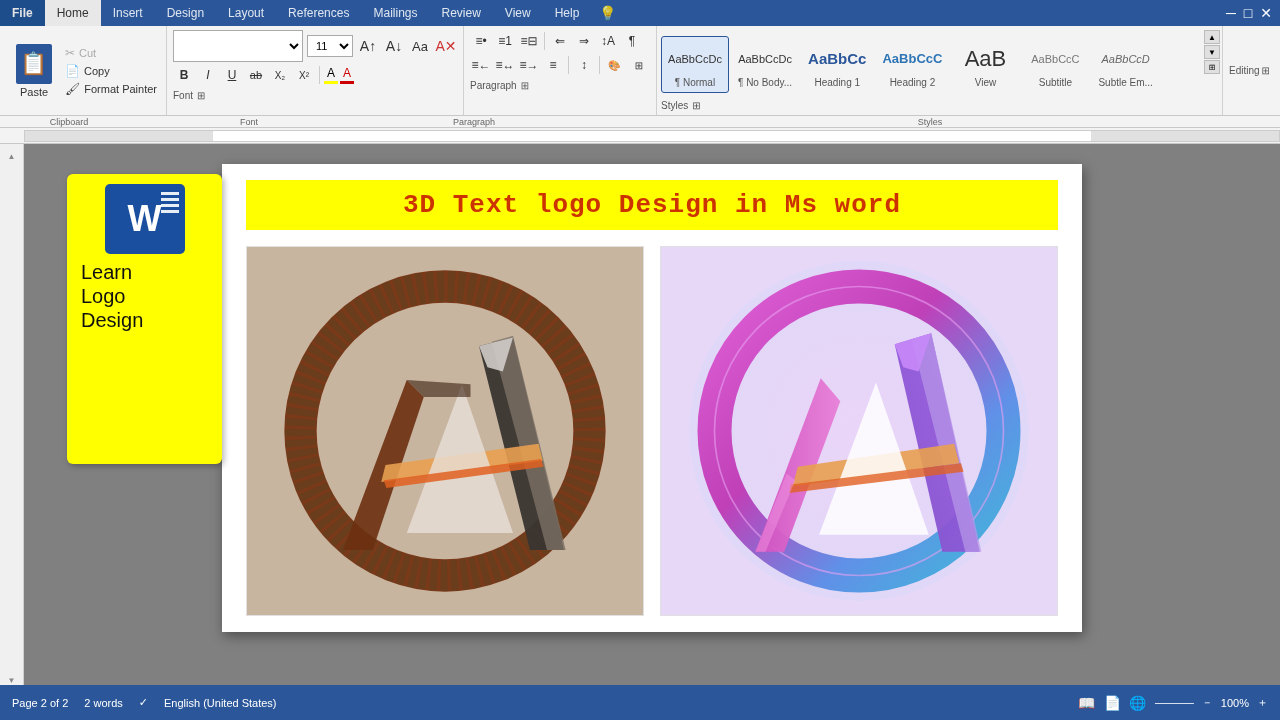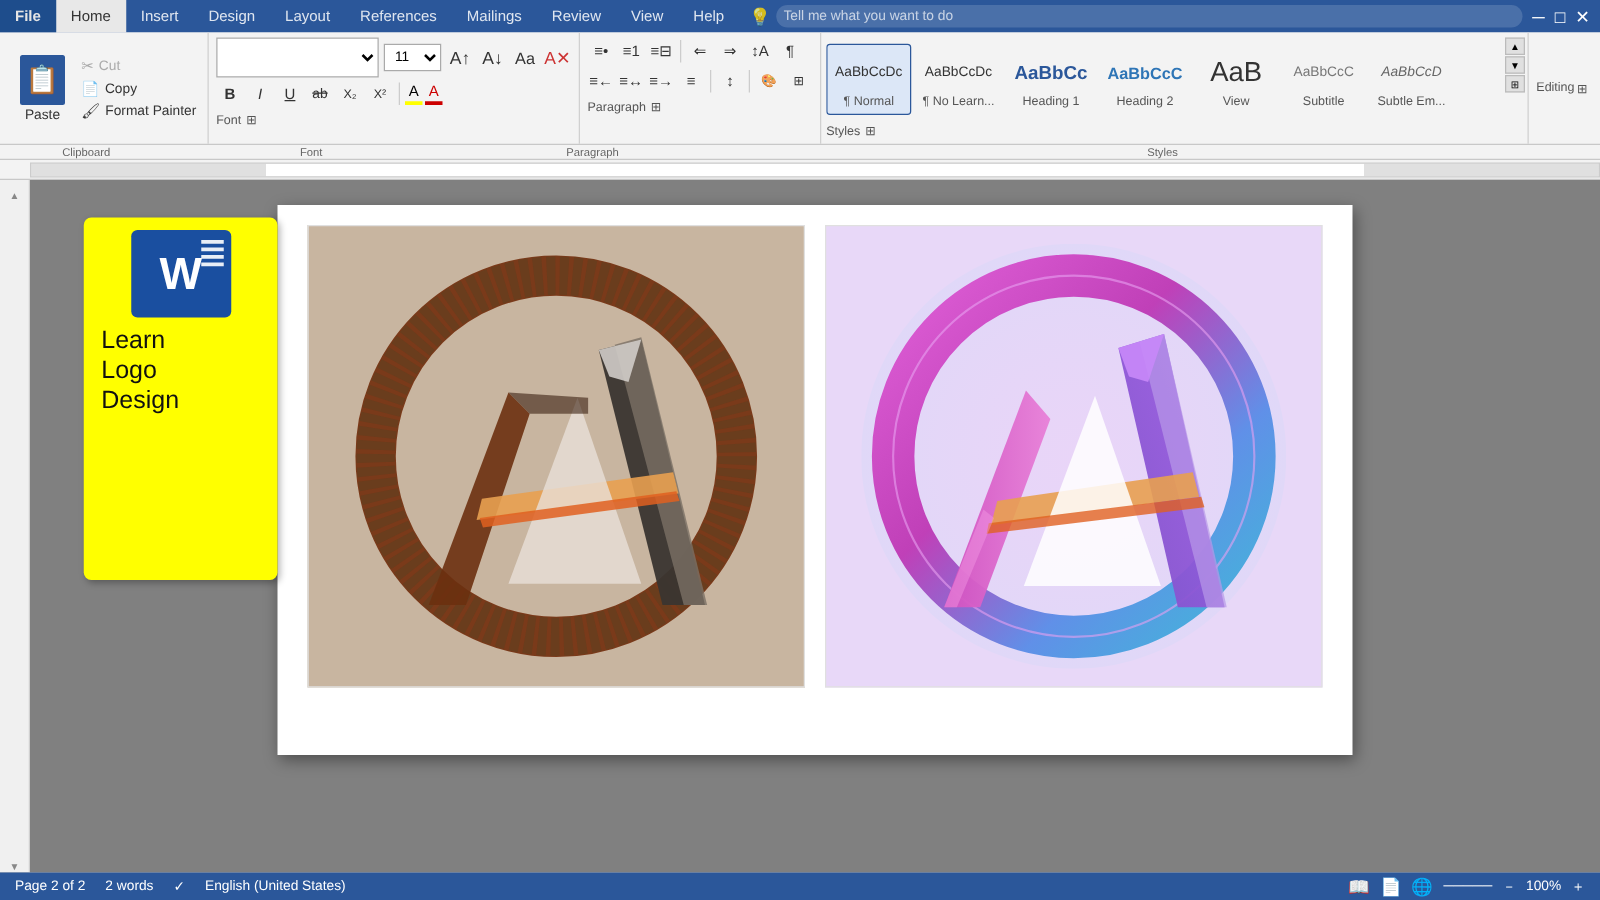--- a/index.html
+++ b/index.html
@@ -195,21 +195,20 @@
     <div class="ribbon-tab">Design</div>
     <div class="ribbon-tab">Layout</div>
     <div class="ribbon-tab">References</div>
     <div class="ribbon-tab">Mailings</div>
     <div class="ribbon-tab">Review</div>
     <div class="ribbon-tab">View</div>
     <div class="ribbon-tab">Help</div>
 
     <div style="flex:1; display:flex; align-items:center; padding: 0 8px;">
       <span style="color:rgba(255,255,255,0.8); font-size:14px; margin-right:4px;">💡</span>
-      <input class="help-input" style="width: 220px;" placeholder="Tell me what you want to do">
     </div>
     <div style="display:flex; align-items:center; gap:8px; padding-right:8px;">
       <span style="color:white; font-size:14px; cursor:pointer;">─</span>
       <span style="color:white; font-size:14px; cursor:pointer;">□</span>
       <span style="color:white; font-size:14px; cursor:pointer;">✕</span>
     </div>
   </div>
 
   <div class="ribbon-content">
 
@@ -302,21 +301,21 @@
     <div style="display:flex; flex-direction:column; padding:4px 4px; flex:1; border-right:1px solid #d0d0d0; position:relative;">
       <div style="display:flex; align-items:center; height:68px; gap:2px; overflow:hidden;">
 
         <div class="style-item active">
           <div class="style-preview" style="font-size:11px; color:#333;">AaBbCcDc</div>
           <div class="style-label">¶ Normal</div>
         </div>
 
         <div class="style-item">
           <div class="style-preview" style="font-size:11px; color:#333;">AaBbCcDc</div>
-          <div class="style-label">¶ No Learn...</div>
+          <div class="style-label">¶ No Body...</div>
         </div>
 
         <div class="style-item">
           <div class="style-preview" style="font-size:15px; color:#2b579a; font-weight:bold;">AaBbCc</div>
           <div class="style-label">Heading 1</div>
         </div>
 
         <div class="style-item">
           <div class="style-preview" style="font-size:13px; color:#2e75b6; font-weight:bold;">AaBbCcC</div>
           <div class="style-label">Heading 2</div>
@@ -395,20 +394,23 @@
               <div style="width:18px; height:3px; background:white; opacity:0.9;"></div>
             </div>
           </div>
           <div style="font-size:20px; font-weight:400; color:#111; text-align:left; width:100%; line-height:1.2; padding-left:4px;">
             <span style="display:block;">Learn</span>
             <span style="display:block;">Logo</span>
             <span style="display:block;">Design</span>
           </div>
         </div>
 
+        <div style="background:#ffff00; padding:10px 16px; margin-bottom:16px; text-align:center;">
+          <span style="font-family:'Courier New',monospace; font-size:26px; font-weight:bold; color:#cc3300; letter-spacing:1px;">3D Text logo Design in Ms word</span>
+        </div>
 
         <div style="display:flex; gap:16px;">
 
           <div style="flex:1; height:370px; border:1px solid #e0e0e0; overflow:hidden; background:#c8b5a0; display:flex; align-items:center; justify-content:center; position:relative;">
             <svg viewBox="0 0 400 400" width="340" height="340">
 
               <circle cx="200" cy="200" r="170" fill="none" stroke="#7a3a1a" stroke-width="38"></circle>
 
               <circle cx="200" cy="200" r="170" fill="none" stroke="#5a4020" stroke-width="36" stroke-dasharray="8 4" opacity="0.5"></circle>
 
@@ -477,21 +479,21 @@
               <polygon points="78,342 115,250 125,258 90,342" fill="#f8a0e8" opacity="0.4"></polygon>
             </svg>
           </div>
 
         </div>
       </div>
     </div>
 
   </div>
 
-  <div style="height:22px; background:#2b579a; display:flex; align-items:center; padding:0 12px; gap:16px;">
+  <div style="height:35px; background:#2b579a; display:flex; align-items:center; padding:0 12px; gap:16px;">
     <span style="font-size:11px; color:white; cursor:pointer;">Page 2 of 2</span>
     <span style="font-size:11px; color:white; cursor:pointer;">2 words</span>
     <span style="font-size:11px; color:white; cursor:pointer;">✓</span>
     <span style="font-size:11px; color:white; cursor:pointer;">English (United States)</span>
     <div style="margin-left:auto; display:flex; align-items:center; gap:8px;">
       <span style="font-size:14px; color:white; cursor:pointer;">📖</span>
       <span style="font-size:14px; color:white; cursor:pointer;">📄</span>
       <span style="font-size:14px; color:white; cursor:pointer;">🌐</span>
       <span style="font-size:11px; color:white;">─────</span>
       <span style="font-size:11px; color:white; cursor:pointer;">－</span>

